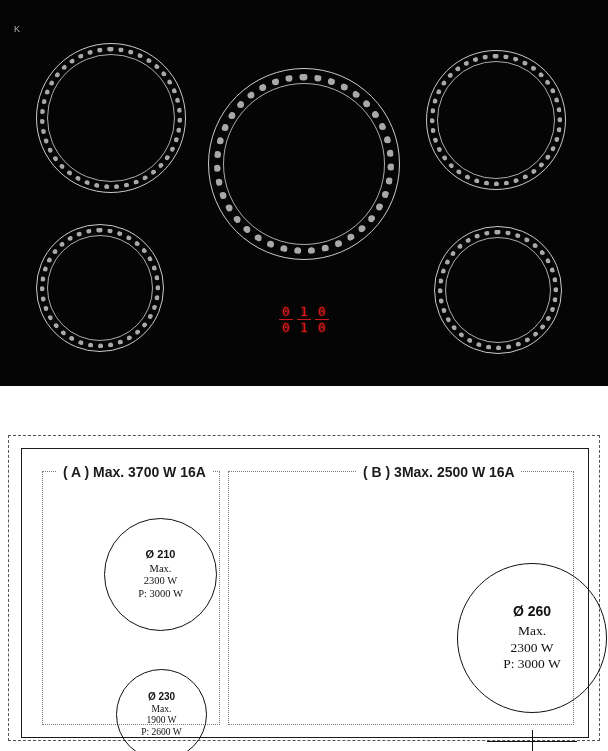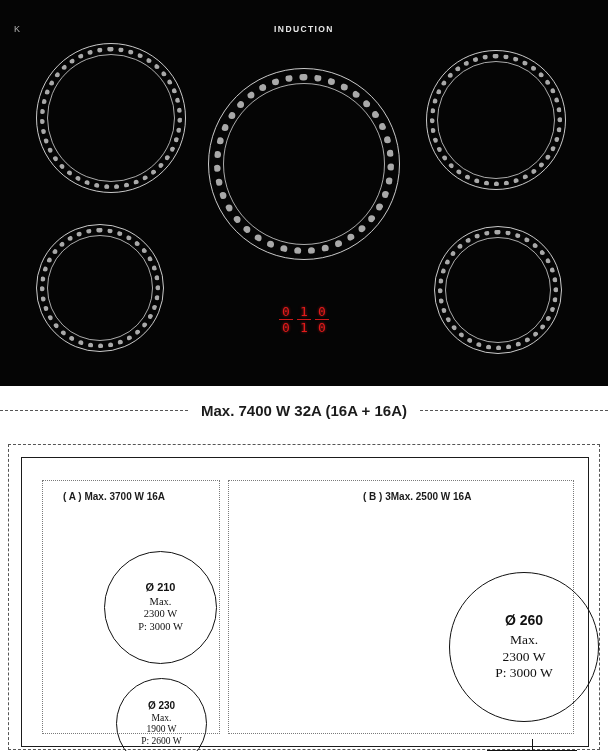--- a/index.html
+++ b/index.html
@@ -170,25 +170,24 @@
     position: absolute;
     border: 1px dotted #7a7a7a;
     box-sizing: border-box;
   }
   .group-label {
     position: absolute;
     top: -8px;
     left: 14px;
     background: #ffffff;
     padding: 0 6px;
-    font-size: 10px;
+    font-size: 14px;
     font-weight: bold;
     color: #1b1b1b;
     white-space: nowrap;
-    margin-top: 18px;
   }
   #group-a { left: 20px;  top: 22px; width: 178px; height: 254px; }
   #group-b { left: 206px; top: 22px; width: 346px; height: 254px; }
   #group-b .group-label { left: 128px; }
 
   .circle {
     position: absolute;
     border: 1.6px solid #111;
     border-radius: 50%;
     box-sizing: border-box;
@@ -200,23 +199,23 @@
     color: #111;
     line-height: 1.22;
   }
   .circle .dia {
     font-weight: bold;
     font-size: 10.5px;
     margin-bottom: 1px;
   }
   .circle .ln { font-size: 9.5px; font-family: Liberation Serif, serif; }
 
-  #spec-fl { left: 61px;  top: 70px;  width: 113px; height: 113px; }
+  #spec-fl { left: 61px;  top: 46px;  width: 113px; height: 113px; }
   #spec-rl { left: 73px;  top: 197px; width: 91px;  height: 91px; }
-  #spec-c  { left: 220px; top: 91px;  width: 150px; height: 150px; }
+  #spec-c  { left: 228px; top: 91px;  width: 150px; height: 150px; }
 
   #spec-c .dia { font-size: 14px; margin-bottom: 3px; }
   #spec-c .ln { font-size: 13.5px; }
   #spec-fl .dia { font-size: 11px; }
   #spec-fl .ln { font-size: 10.5px; }
   #spec-rl .dia { font-size: 10px; }
   #spec-rl .ln { font-size: 9.5px; }
 
   
   .tick-wrap {
@@ -242,21 +241,20 @@
     height: 22px;
     border-left: 1.4px solid #111;
   }
 </style>
 </head>
 <body>
 
 <div class="hob-panel">
 
   <div class="hob-brandmark">K</div>
-  <div class="hob-title">INDUCTION</div>
 
   <div class="zone" id="zone-front-left">
     <div class="ring-outer"></div>
     <div class="ring-dash"></div>
     <div class="ring-inner"></div>
   </div>
 
   <div class="zone" id="zone-rear-left">
     <div class="ring-outer"></div>
     <div class="ring-dash"></div>
@@ -296,24 +294,20 @@
       <span class="seg">0</span>
       <span class="seg-divider"></span>
       <span class="seg">0</span>
     </div>
   </div>
 
 </div>
 
 <div class="spec-panel">
 
-  <div class="spec-title-row">
-    <div class="dash-line"></div>
-    <div class="spec-title">Max. 7400 W 32A (16A + 16A)</div>
-  </div>
 
   <div class="spec-outer">
     <div class="spec-inner">
 
       <div class="group" id="group-a">
         <div class="group-label">( A ) Max. 3700 W 16A</div>
 
         <div class="circle" id="spec-fl">
           <div class="dia">Ø 210</div>
           <div class="ln">Max.</div>

